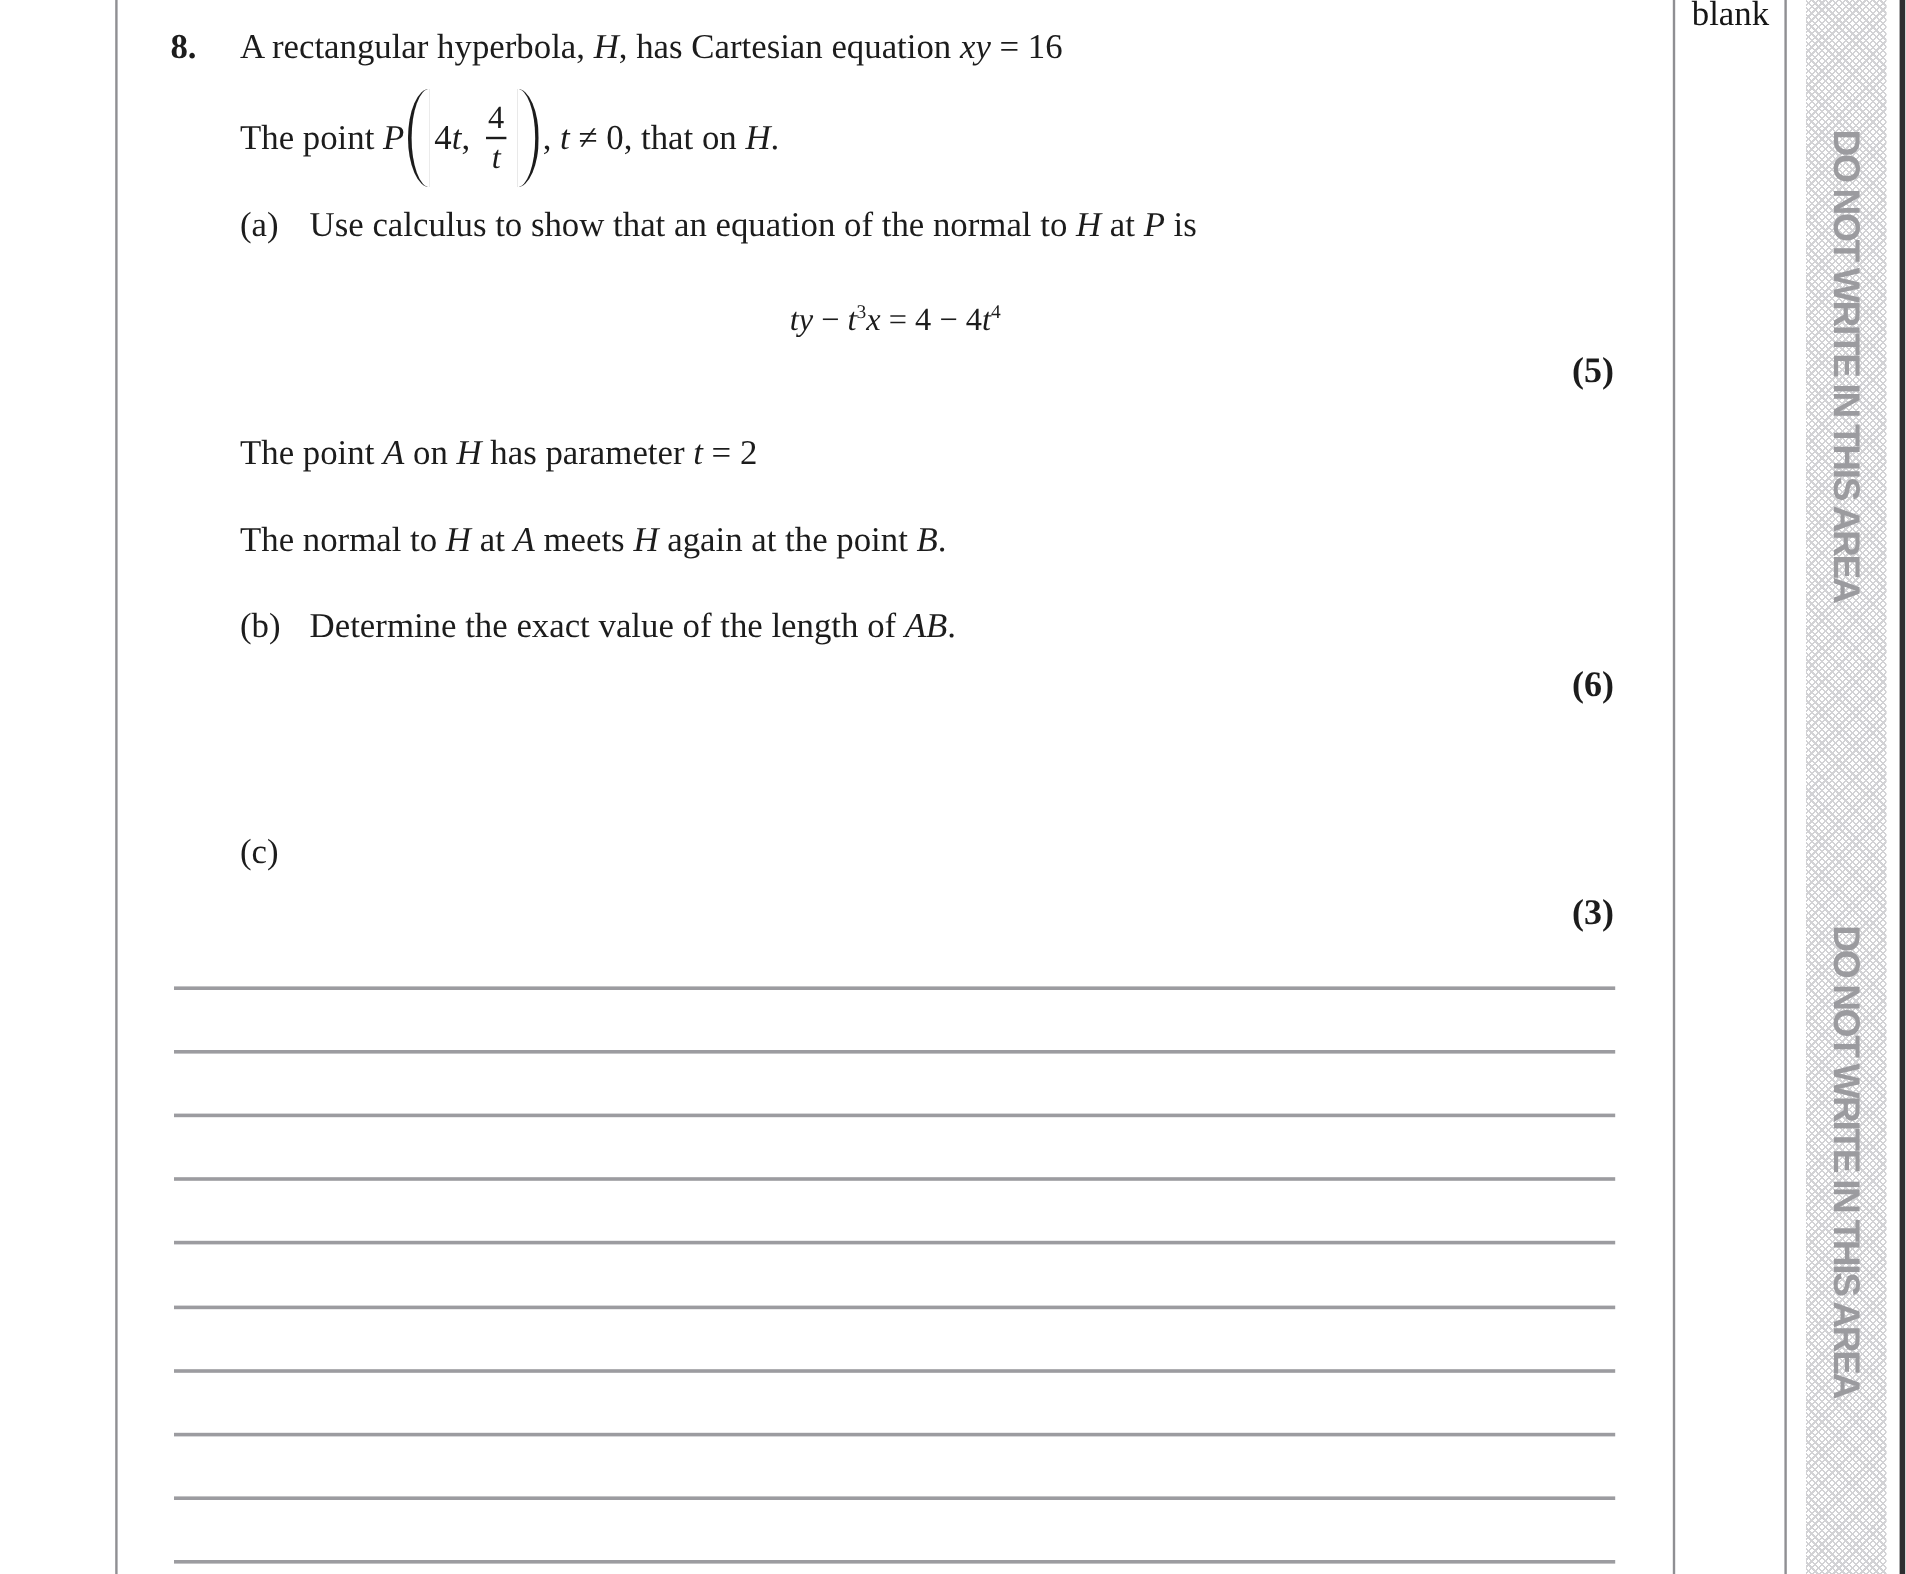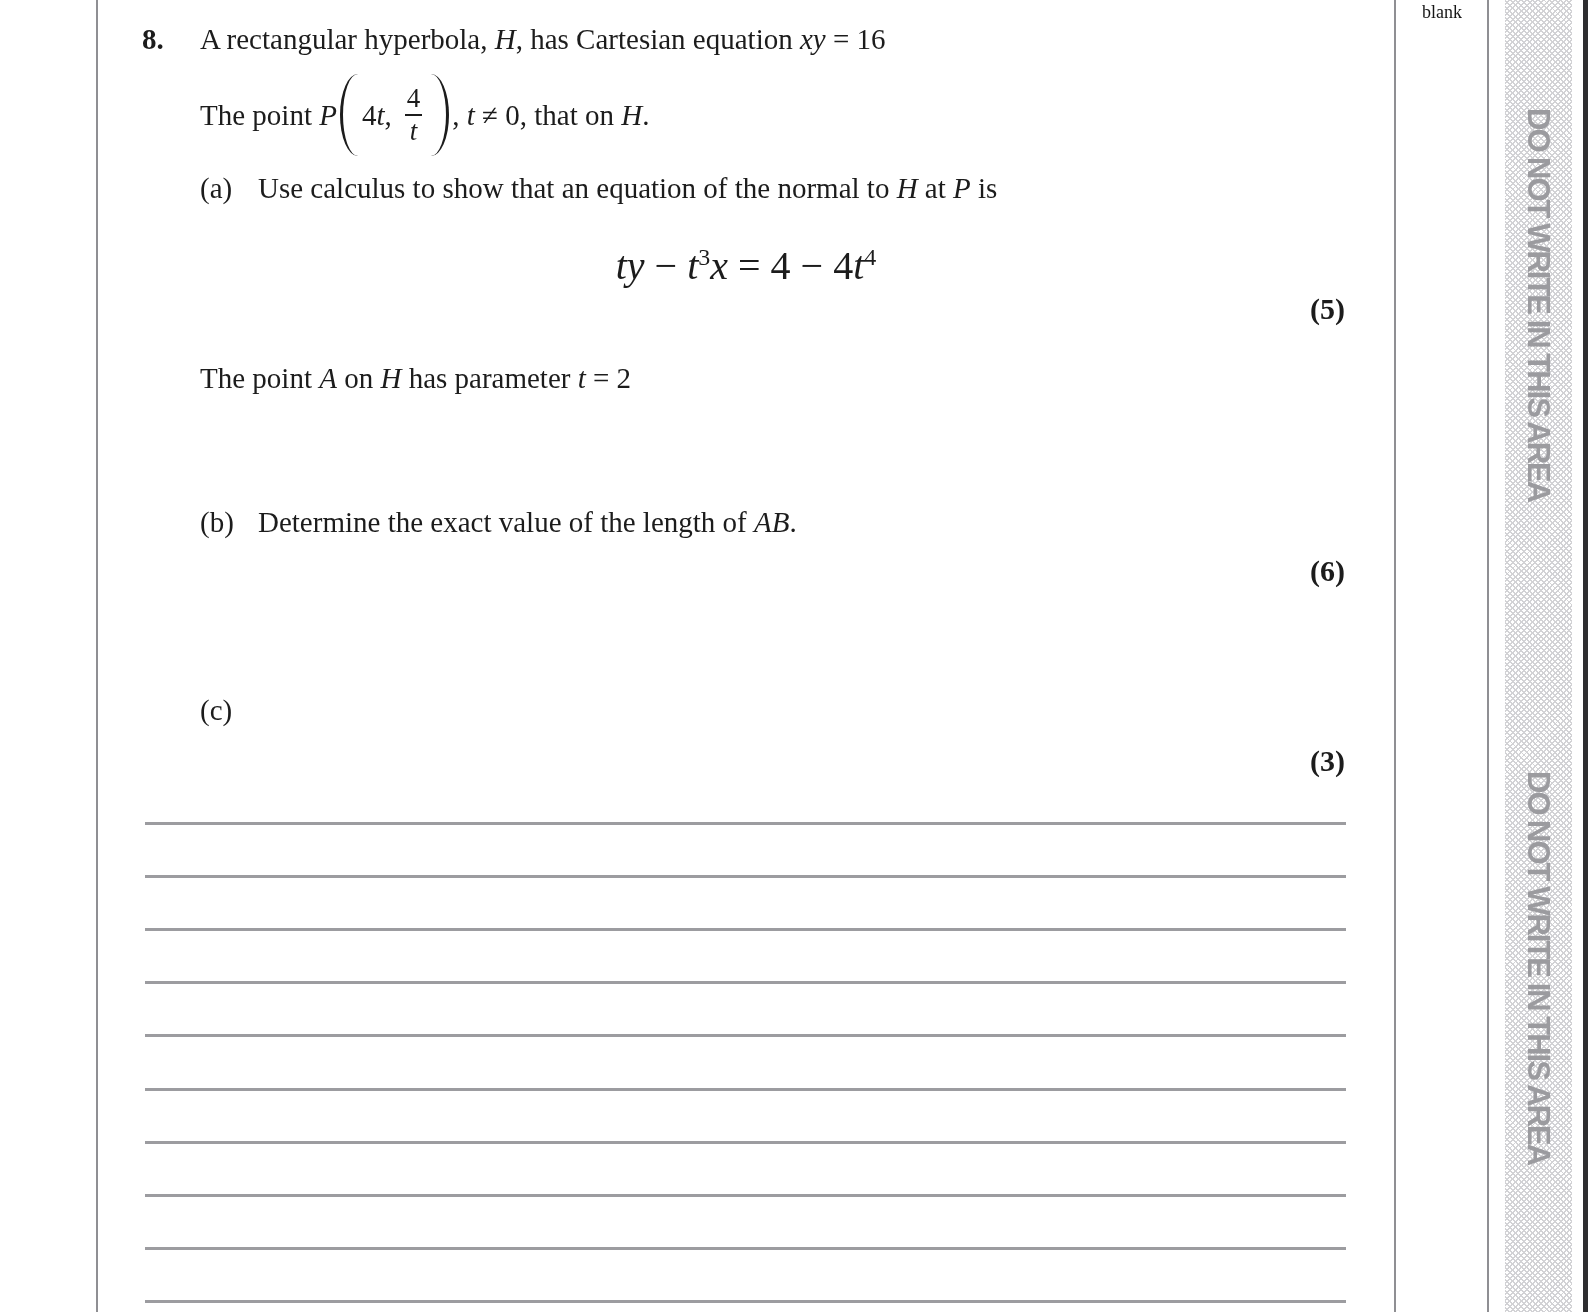--- a/index.html
+++ b/index.html
@@ -5,21 +5,21 @@
   html,body{margin:0;padding:0;background:#ffffff;}
   #page{
     position:relative;width:1588px;height:1312px;background:#ffffff;overflow:hidden;
     font-family:"Liberation Serif","DejaVu Serif",serif;color:#1c1c1c;
   }
   .it{font-style:italic;}
   
   .vrule{position:absolute;top:0;width:2px;height:1312px;background:#8f8f93;}
   
   .blank-label{position:absolute;left:1397px;top:0px;width:90px;text-align:center;
-    font-size:18px;line-height:24px;color:#161616;}
+    font-size:29px;line-height:24px;color:#161616;}
   
   .hatch{position:absolute;left:1505px;top:0;width:67px;height:1312px;background:
     repeating-linear-gradient(45deg,  rgba(210,210,213,0) 0 2.6px, #d2d2d5 2.6px 4px),
     repeating-linear-gradient(135deg, rgba(210,210,213,0) 0 2.6px, #d2d2d5 2.6px 4px),
     #ffffff;}
   .warning-text{position:absolute;left:1503px;width:70px;height:410px;
     writing-mode:vertical-rl;text-align:center;line-height:70px;
     font-family:"Liberation Sans","DejaVu Sans",sans-serif;font-weight:bold;
     font-size:31px;letter-spacing:-2px;color:#9b9b9f;white-space:nowrap;}
   .warning-top{top:100px;}
@@ -36,21 +36,21 @@
     font-size:29px;white-space:nowrap;}
   .bigp{flex:0 0 auto;width:15px;height:82px;}
   .bigp.l{border-left:3px solid #1c1c1c;border-top-left-radius:100% 50%;border-bottom-left-radius:100% 50%;margin:0 4px 0 3px;}
   .bigp.r{border-right:3px solid #1c1c1c;border-top-right-radius:100% 50%;border-bottom-right-radius:100% 50%;margin:0 3px 0 4px;}
   .coord-first{margin-right:10px;}
   .frac{display:flex;flex-direction:column;align-items:center;font-size:27px;line-height:31px;margin-right:2px;}
   .frac .den{border-top:2px solid #1c1c1c;padding:0 5px;}
   .frac .num{padding:0 5px;}
   
   .equation{position:absolute;left:97px;top:248px;width:1298px;text-align:center;
-    font-size:40px;line-height:36px;white-space:nowrap;}
+    font-size:27px;line-height:36px;white-space:nowrap;}
   .equation sup, .textline sup{font-size:0.6em;vertical-align:super;line-height:0;}
   
   .answer-lines{position:absolute;left:145px;top:822px;width:1201px;height:484px;}
   .answer-line{position:absolute;left:0;width:1201px;height:3px;background:#9c9ca0;}
 </style>
 </head>
 <body>
 
 <div id="page">
 
@@ -83,20 +83,21 @@
   <div class="part-row" style="top:171px;">
     <span class="part-label">(a)</span>
     <span><span>Use calculus to show that an equation of the normal to </span><span class="it">H</span><span> at </span><span class="it">P</span><span> is</span></span>
   </div>
 
   <div class="equation"><span class="it">ty</span><span> − </span><span class="it">t</span><sup>3</sup><span class="it">x</span><span> = 4 − 4</span><span class="it">t</span><sup>4</sup></div>
 
   <div class="marks" style="top:292px;">(5)</div>
 
   <div class="textline" style="top:361px;"><span>The point </span><span class="it">A</span><span> on </span><span class="it">H</span><span> has parameter </span><span class="it">t</span><span> = 2</span></div>
+  <div class="textline" style="top:433px;"><span>The normal to </span><span class="it">H</span><span> at </span><span class="it">A</span><span> meets </span><span class="it">H</span><span> again at the point </span><span class="it">B</span><span>.</span></div>
 
   <div class="part-row" style="top:505px;">
     <span class="part-label">(b)</span>
     <span><span>Determine the exact value of the length of </span><span class="it">AB</span><span>.</span></span>
   </div>
   <div class="marks" style="top:554px;">(6)</div>
 
 
   <div class="part-row" style="top:693px;">
     <span class="part-label">(c)</span>

